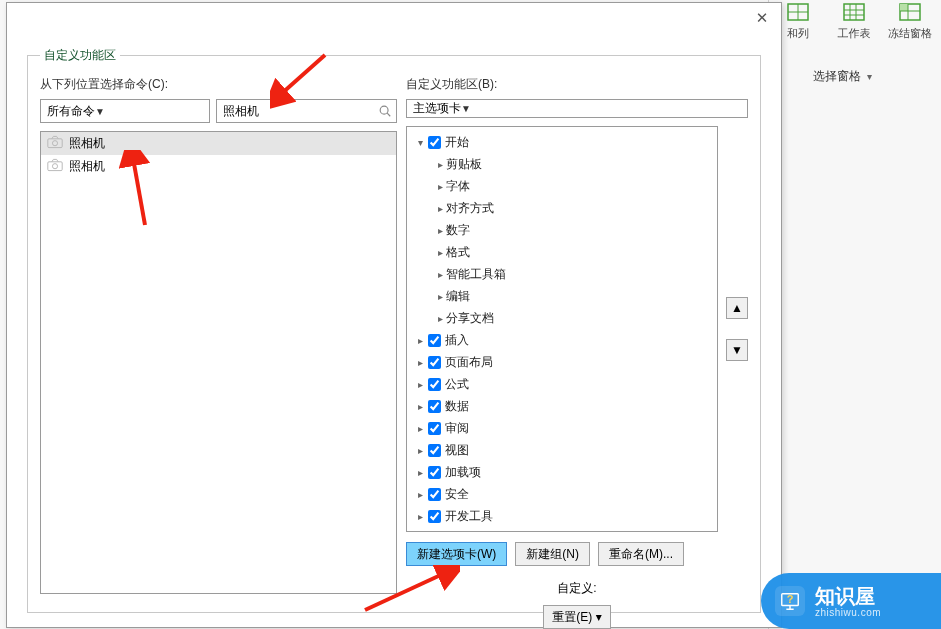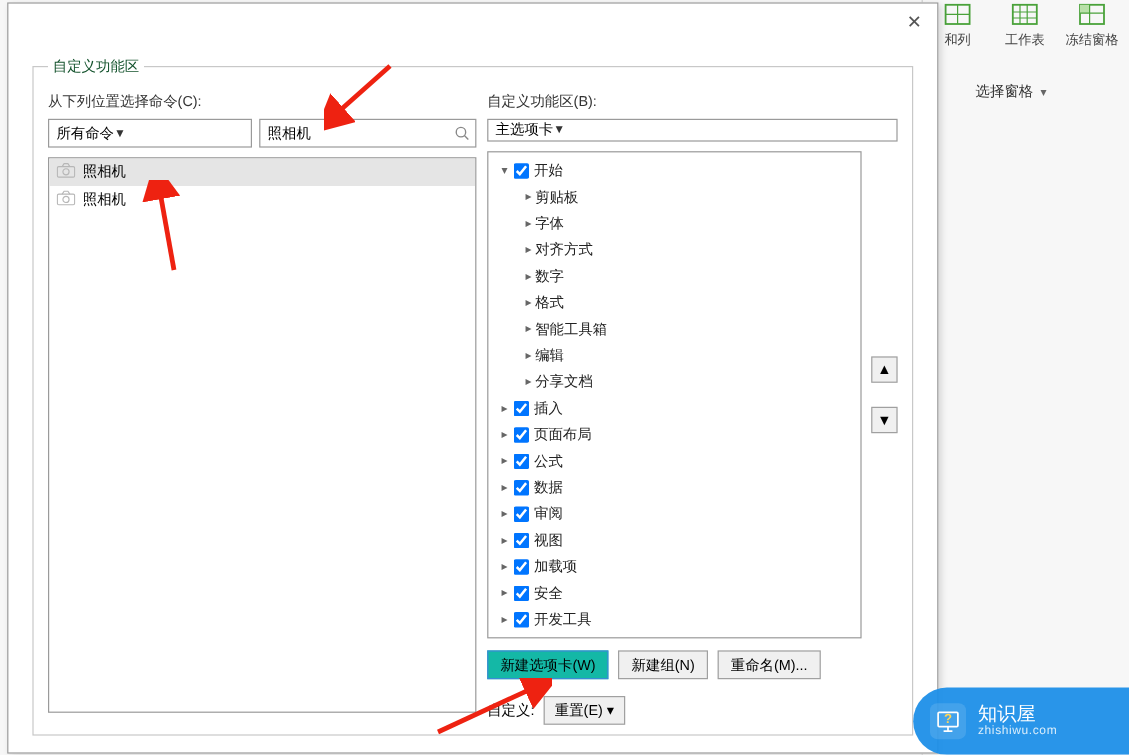--- a/index.html
+++ b/index.html
@@ -39,47 +39,47 @@
 .search-ico { width: 14px; height: 14px; }
 
 .listbox { flex: 1; border: 1px solid #9a9a9a; background: #fff; overflow: auto; }
 .li-item { display: flex; align-items: center; gap: 6px; padding: 3px 6px; cursor: pointer; }
 .li-item.sel { background: #e5e5e5; }
 .cam-ico { width: 16px; height: 14px; }
 
 .btn { height: 24px; padding: 0 10px; border: 1px solid #a0a0a0; background: #f0f0f0; cursor: pointer; display: inline-flex; align-items: center; justify-content: center; white-space: nowrap; }
 .btn:disabled, .btn.disabled { color: #a0a0a0; background: #f5f5f5; cursor: default; }
 .btn.small { padding: 0 8px; }
-.btn.primary-out { border: 1px solid #3a8bd6; background: #14b8a6; }
+.btn.primary-out { border: 1px solid #3a8bd6; background: #7dd3fc; }
 .btn.sq { width: 22px; height: 22px; padding: 0; }
 
 .combo-right { height: 24px; margin-bottom: 8px; }
 
 .tree-wrap { flex: 1; border: 1px solid #9a9a9a; background: #fff; display: flex; }
 .tree { flex: 1; overflow-y: scroll; padding: 4px 0; }
 .tr-row { display: flex; align-items: center; height: 22px; cursor: pointer; }
 .tr-exp { width: 11px; text-align: center; color: #666; font-size: 10px; user-select: none; }
 .tr-chk { width: 13px; height: 13px; margin: 0 4px 0 2px; }
 .tr-lbl { color: #222; }
 .ind1 { padding-left: 8px; }
 .ind2 { padding-left: 28px; }
 .right-side-wrap { position: relative; flex: 1; display: flex; }
 .right-side-wrap .tree-wrap { flex: 1; }
 .right-side-btns2 { display: flex; flex-direction: column; gap: 20px; margin-left: 8px; justify-content: center; }
 
 .btn-row { display: flex; gap: 8px; margin-top: 10px; }
-.cust-row { display: flex; align-items: center; gap: 8px; margin-top: 14px; }
+.cust-row { display: flex; align-items: center; gap: 8px; margin-top: 14px; flex-direction: column; }
 
 .arrow-red { position: absolute; pointer-events: none; }
 .arrow-red svg { display: block; }
 
 .watermark { position: absolute; right: 0; bottom: 0; width: 180px; height: 56px; background: #1e90e8; border-top-left-radius: 28px; border-bottom-left-radius: 28px; display: flex; align-items: center; padding-left: 14px; gap: 10px; opacity: .95; }
 .watermark .wm-ico { width: 30px; height: 30px; border-radius: 6px; background: rgba(255,255,255,.12); display: flex; align-items: center; justify-content: center; }
 .watermark .wm-txt { display: flex; flex-direction: column; line-height: 1.1; }
-.watermark .wm-big { color: #fff; font-size: 16px; font-weight: 400; }
+.watermark .wm-big { color: #fff; font-size: 20px; font-weight: 700; }
 .watermark .wm-small { color: #d7ecfb; font-size: 10px; letter-spacing: .5px; }
 </style>
 </head>
 <body>
 
 <div class="bg-ribbon">
   <div class="ico">
     <svg viewBox="0 0 24 24">
         <rect x="2" y="4" width="20" height="16" fill="none" stroke="#4aa23a" stroke-width="1.5"></rect>
         <line x1="12" y1="4" x2="12" y2="20" stroke="#4aa23a"></line>

